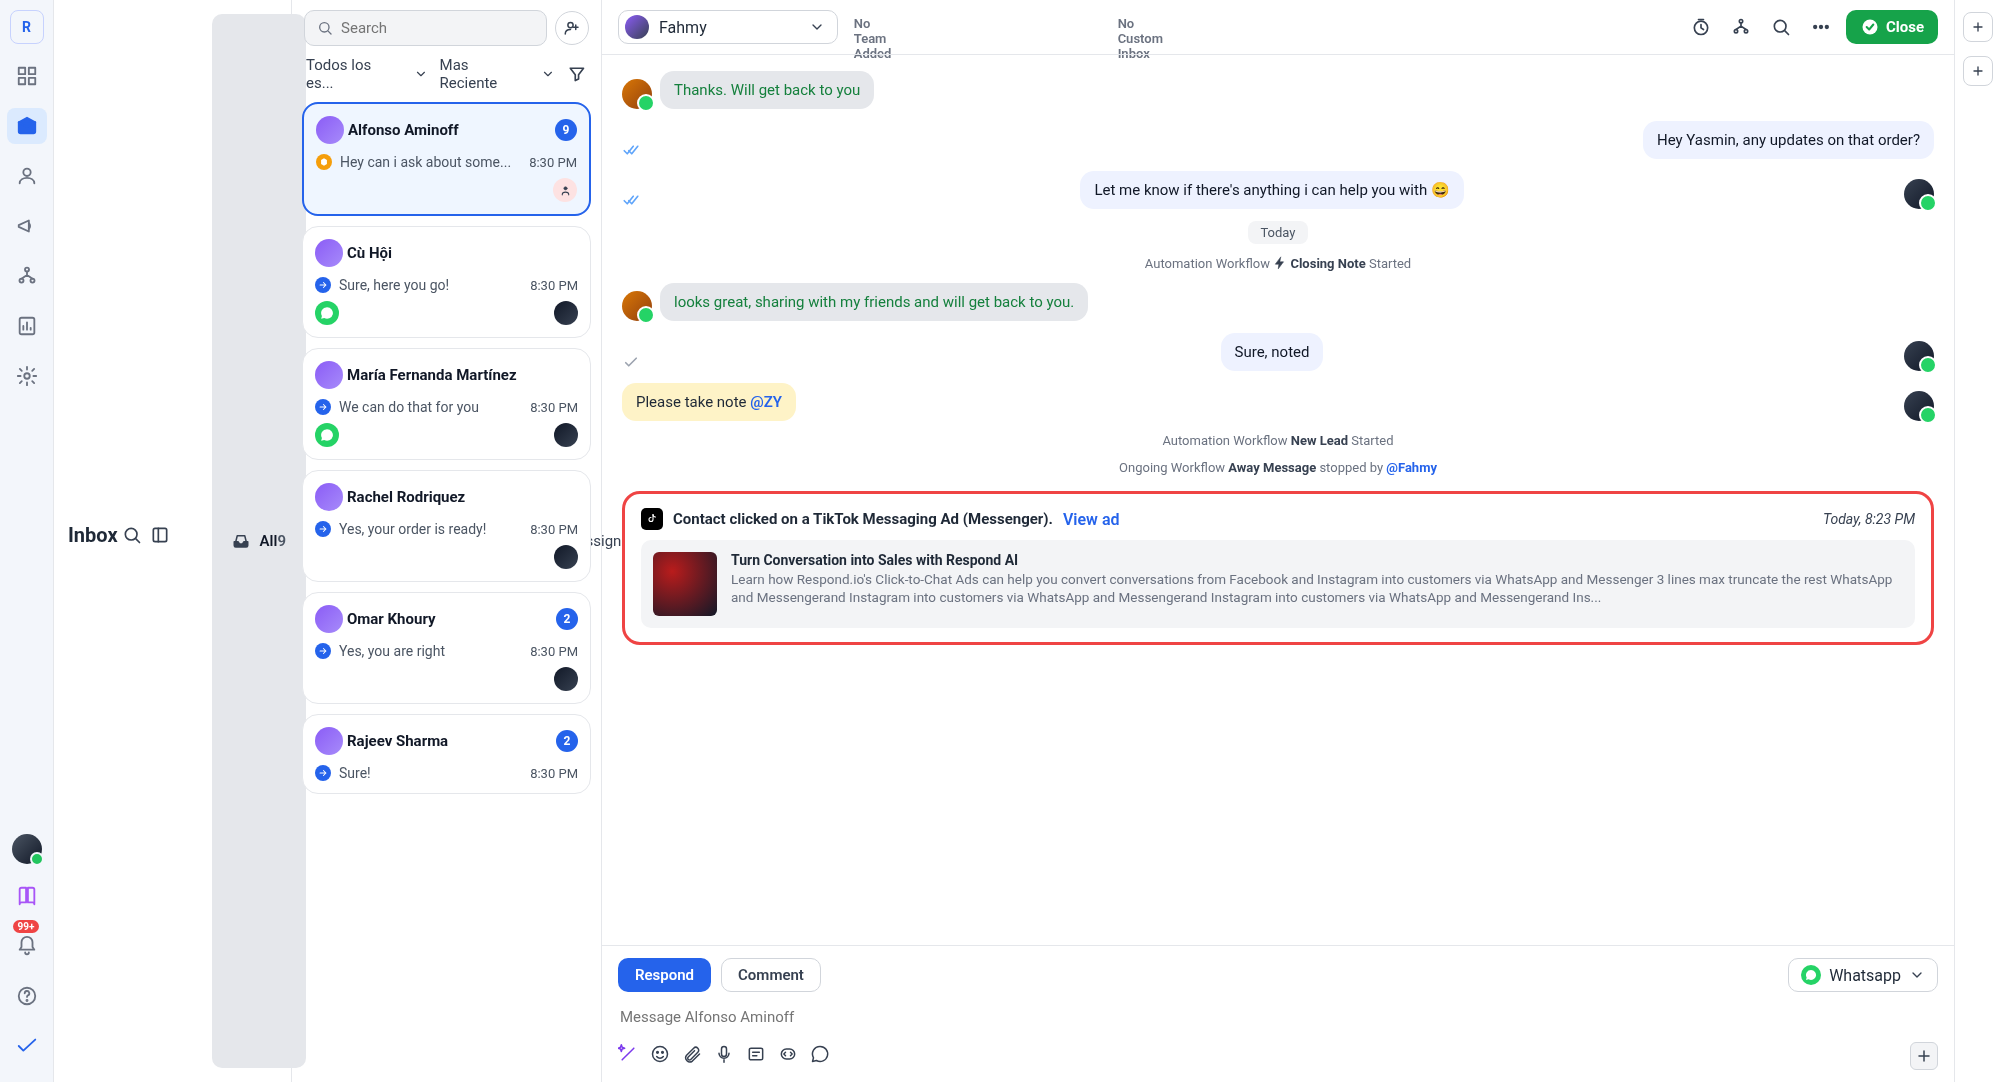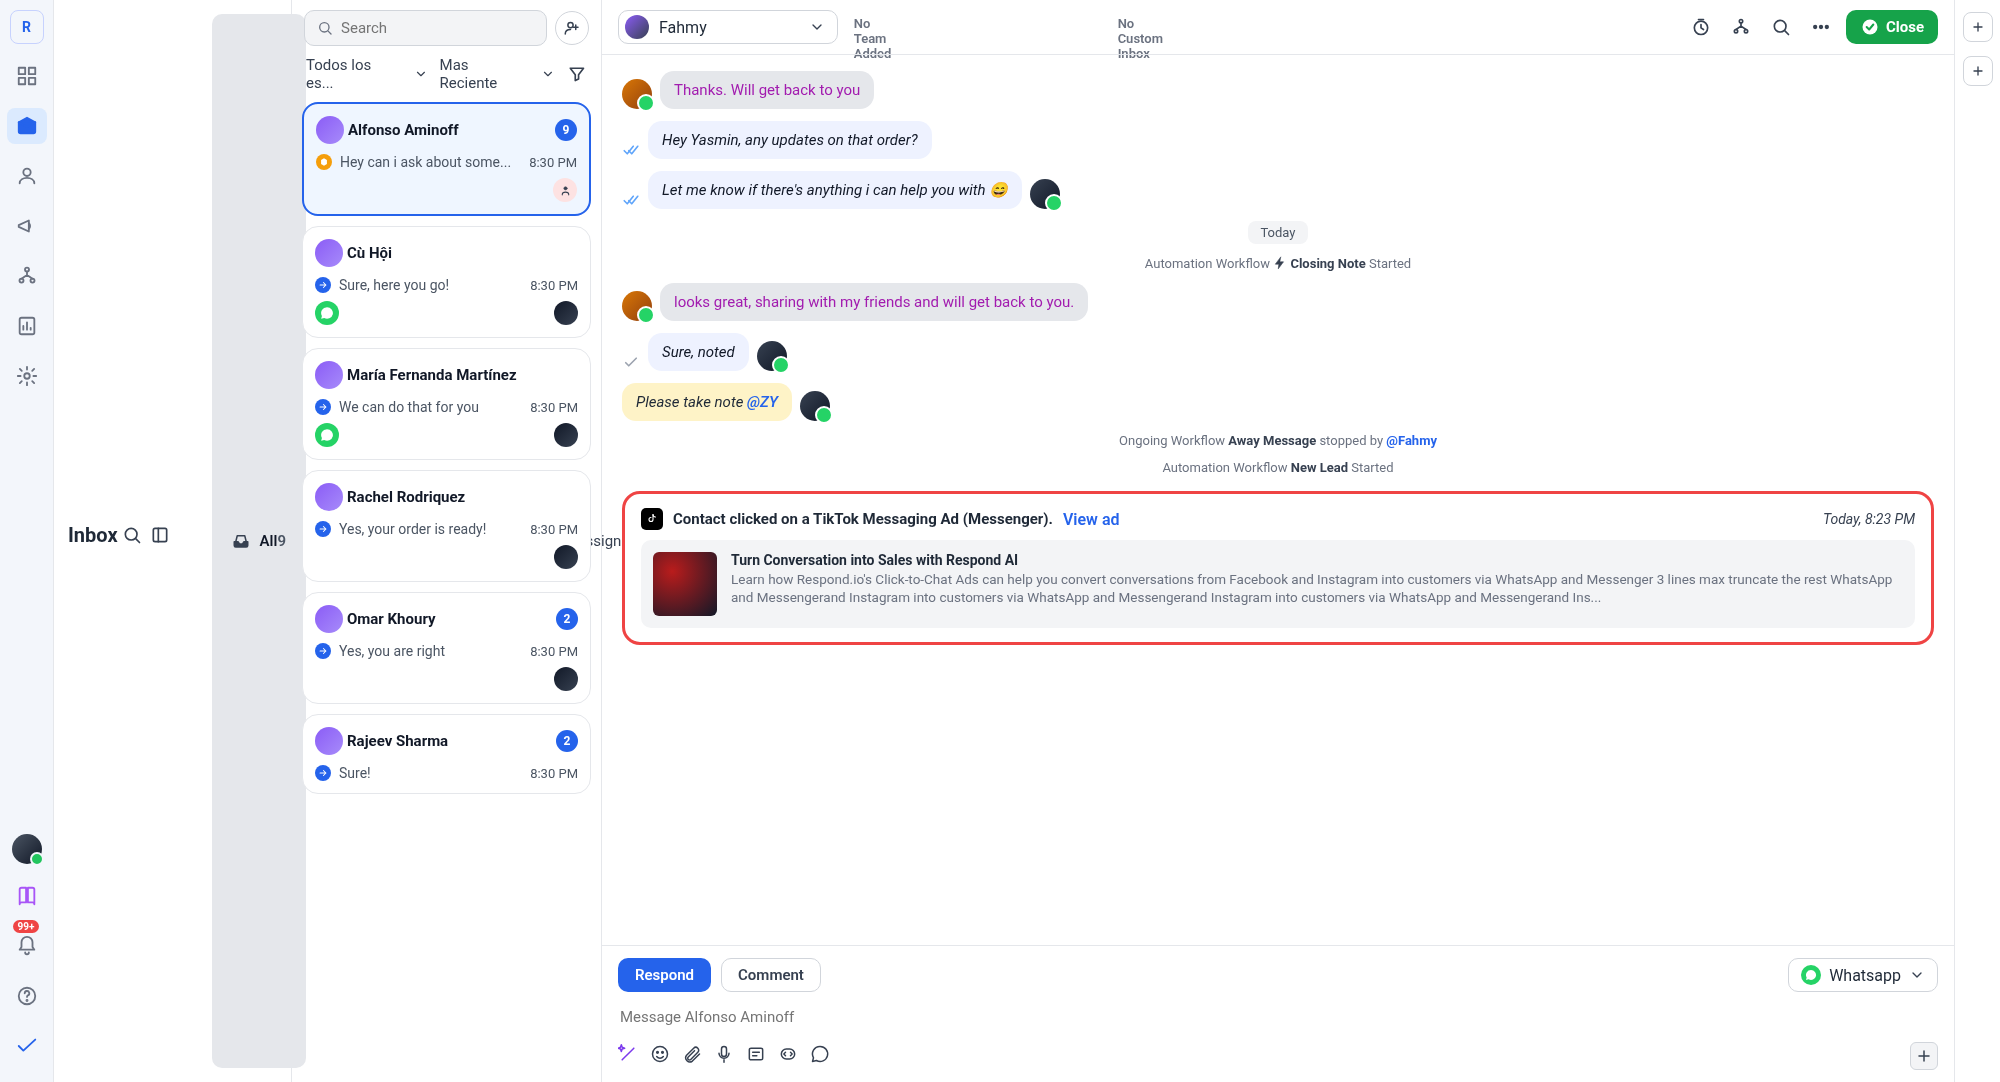--- a/index.html
+++ b/index.html
@@ -77,25 +77,25 @@
 .assignee-pill .chev { margin-left:auto; }
 .chat-header .tools { margin-left:auto; display:flex; align-items:center; gap:10px; }
 .chat-header .tools .tbtn { width:30px; height:30px; display:flex; align-items:center; justify-content:center; cursor:pointer; border-radius:6px;}
 .chat-header .tools svg { width:20px; height:20px; stroke:#374151; fill:none; stroke-width:2;}
 .close-btn { background:#16a34a; color:#fff; border-radius:10px; padding:7px 14px; font-weight:700; display:flex; align-items:center; gap:6px; cursor:pointer; font-size:15px;}
 .close-btn svg { width:16px; height:16px; stroke:#fff; fill:#fff;}
 
 .messages { flex:1; overflow-y:auto; padding:16px 20px; display:flex; flex-direction:column; gap:12px; }
 .msg-row { display:flex; align-items:flex-end; gap:8px; }
 .msg-row.in { justify-content:flex-start; }
-.msg-row.out { justify-content:flex-start;font-style:italic; }
+.msg-row.out { justify-content:space-between; }
 .msg-row .mav { width:30px; height:30px; border-radius:50%; background:linear-gradient(135deg,#d97706,#92400e); position:relative; flex-shrink:0;}
 .msg-row .mav::after{content:"";position:absolute;right:-3px;bottom:-3px;width:14px;height:14px;background:#25d366;border-radius:50%;border:2px solid #fff;}
 .bubble { max-width: 540px; padding:10px 14px; border-radius:14px; font-size:15px; }
-.bubble.in { background:#e5e7eb; color:#a21caf; }
+.bubble.in { background:#e5e7eb; color:#15803d; }
 .bubble.out { background:#eef2ff; color:#111827; }
 .bubble.note { background:#fef3c7; }
 .ticks { width:18px; height:18px; }
 .ticks svg { width:18px; height:18px; stroke:#60a5fa; fill:none; stroke-width:2.2;}
 .ticks.gray svg { stroke:#9ca3af; }
 .day-pill { align-self:center; background:#f3f4f6; color:#4b5563; font-size:13px; padding:4px 12px; border-radius:8px; }
 .sys-line { text-align:center; color:#6b7280; font-size:13px; }
 .sys-line b { color:#374151; font-weight:700; }
 .sys-line .at { color:#2563eb; font-weight:700; }
 .sys-line svg { width:14px; height:14px; vertical-align:-2px; stroke:#374151; fill:#374151;}
@@ -553,30 +553,30 @@
         <div class="bubble out">Sure, noted</div>
         <div class="mav" style="background:linear-gradient(135deg,#374151,#111827)"></div>
       </div>
 
       <div class="msg-row out">
         <div class="bubble note"><span>Please take note </span><span class="mention">@ZY</span></div>
         <div class="mav" style="background:linear-gradient(135deg,#374151,#111827)"></div>
       </div>
 
       <div class="sys-line">
+        <span>Automation Workflow</span>
+        <b>New Lead</b>
+        <span>Started</span>
+      </div>
+
+      <div class="sys-line">
         <span>Ongoing Workflow</span>
         <b>Away Message</b>
         <span>stopped by</span>
         <span class="at">@Fahmy</span>
-      </div>
-
-      <div class="sys-line">
-        <span>Automation Workflow</span>
-        <b>New Lead</b>
-        <span>Started</span>
       </div>
 
       <div class="ad-wrap">
         <div class="ad-head">
           <div class="tiktok-ic">
               <svg viewBox="0 0 24 24">
                 <path d="M14 3v10a4 4 0 1 1-4-4" stroke="#fff" fill="none" stroke-width="2.2"></path>
                 <path d="M14 3c0 3 2 5 5 5" stroke="#fff" fill="none" stroke-width="2.2"></path>
               </svg>
             </div>

